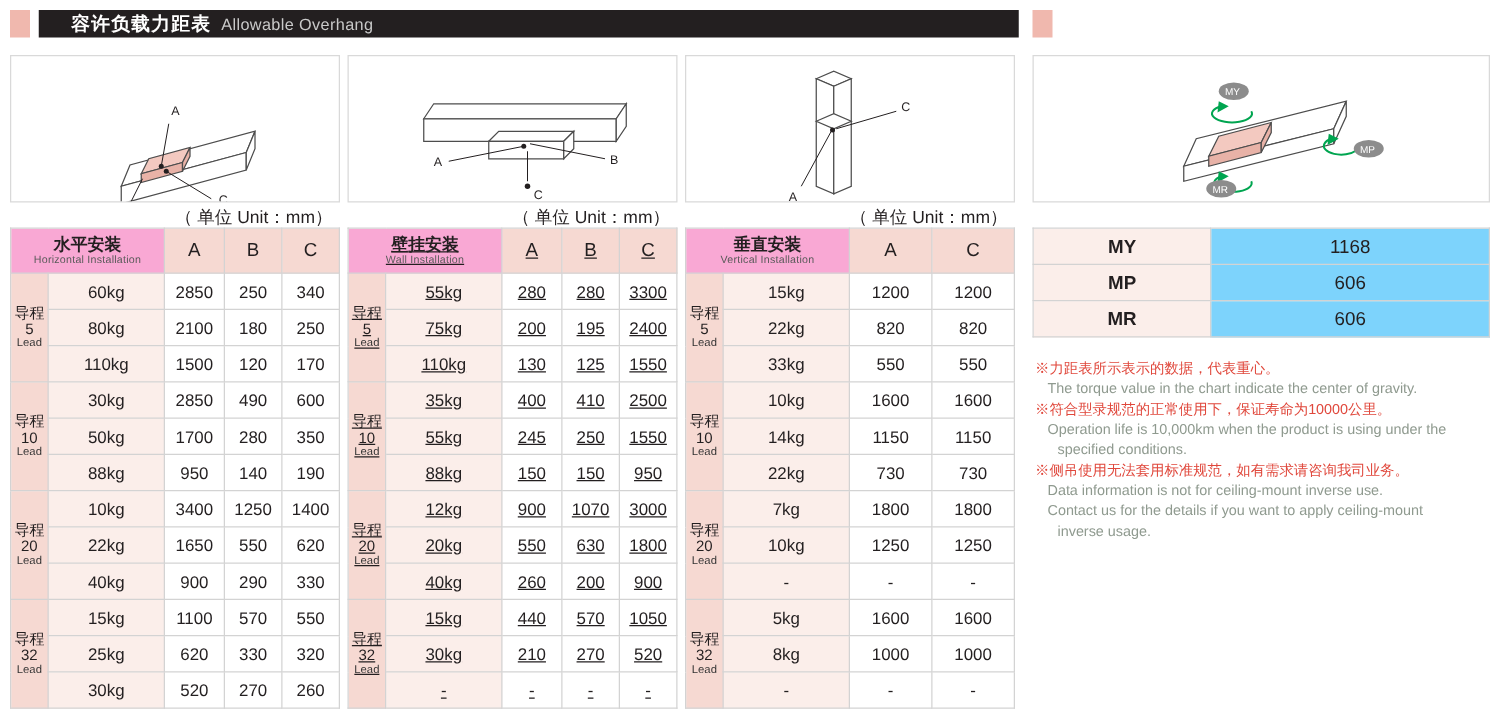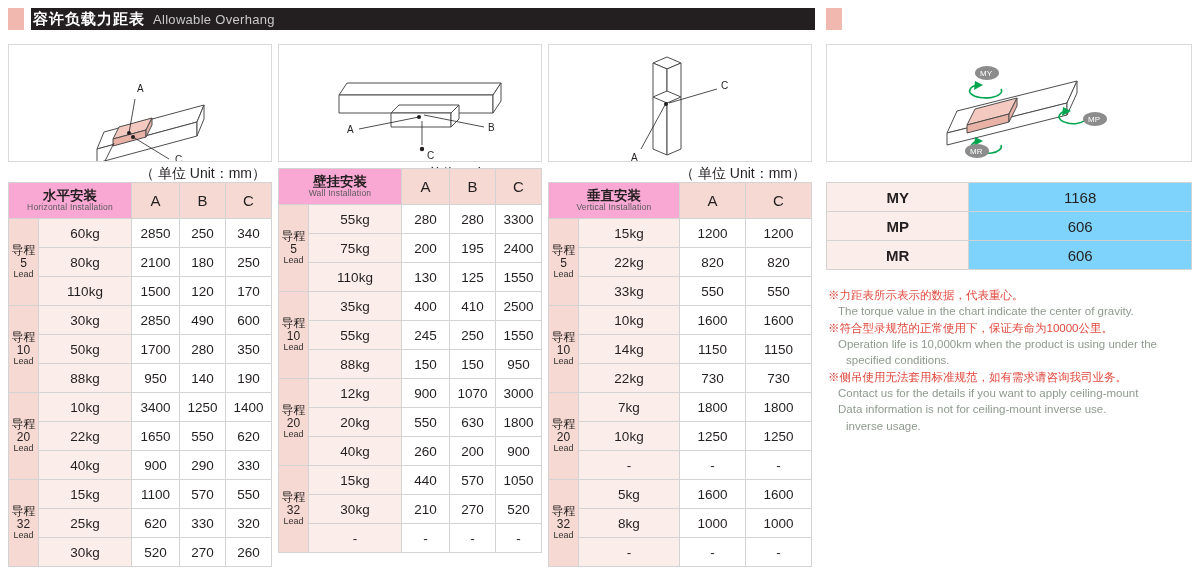--- a/index.html
+++ b/index.html
@@ -13,21 +13,21 @@
   }
   .page { position: relative; width: 1200px; height: 581px; }
 
   
   .sec-header { display: flex; align-items: center; height: 26px; }
   .sec-header .swatch {
     width: 16px; height: 22px; background: #f0b8ae; margin-right: 7px;
   }
   .sec-header .bar {
     flex: 1; height: 22px; background: #231f20; position: relative;
-    display: flex; align-items: center; padding-left: 2px;
+    display: flex; align-items: center; padding-left: 26px;
   }
   .sec-header .cn {
     color: #ffffff; font-size: 15px; font-weight: bold; letter-spacing: 1px;
   }
   .sec-header .en {
     color: #c9c9c9; font-size: 13px; margin-left: 8px; letter-spacing: .3px;
   }
 
   .left-header { position: absolute; left: 8px; top: 6px; width: 807px; }
   .right-header { position: absolute; left: 826px; top: 6px; width: 366px; }
@@ -319,21 +319,21 @@
     </tr>
     <tr>
       <td class="kg-cell">30kg</td>
       <td class="val-cell">520</td>
       <td class="val-cell">270</td>
       <td class="val-cell">260</td>
     </tr>
   </tbody>
     </table>
 
-  <table class="spec" style="left:278px; top:168px; width:264px;">
+  <table class="spec" style="left:278px; top:182px; width:264px;text-decoration:underline;">
     <tbody>
         <tr>
       <th class="hdr-cell" colspan="2">
         <span class="cn">壁挂安装</span>
         <span class="en">Wall Installation</span>
       </th>
       <th class="hdr-abc" style="width:48px">A</th>
       <th class="hdr-abc" style="width:46px">B</th>
       <th class="hdr-abc" style="width:46px">C</th>
     </tr>
@@ -542,18 +542,18 @@
   </tbody>
     </table>
 
   <div class="notes">
     <div class="cn">※力距表所示表示的数据，代表重心。</div>
     <div class="en">The torque value in the chart indicate the center of gravity.</div>
     <div class="cn">※符合型录规范的正常使用下，保证寿命为10000公里。</div>
     <div class="en">Operation life is 10,000km when the product is using under the</div>
     <div class="en2">specified conditions.</div>
     <div class="cn">※侧吊使用无法套用标准规范，如有需求请咨询我司业务。</div>
+    <div class="en">Data information is not for ceiling-mount inverse use.</div>
     <div class="en">Contact us for the details if you want to apply ceiling-mount</div>
-    <div class="en">Data information is not for ceiling-mount inverse use.</div>
     <div class="en2">inverse usage.</div>
   </div>
 
 </div>
 
 </body></html>

